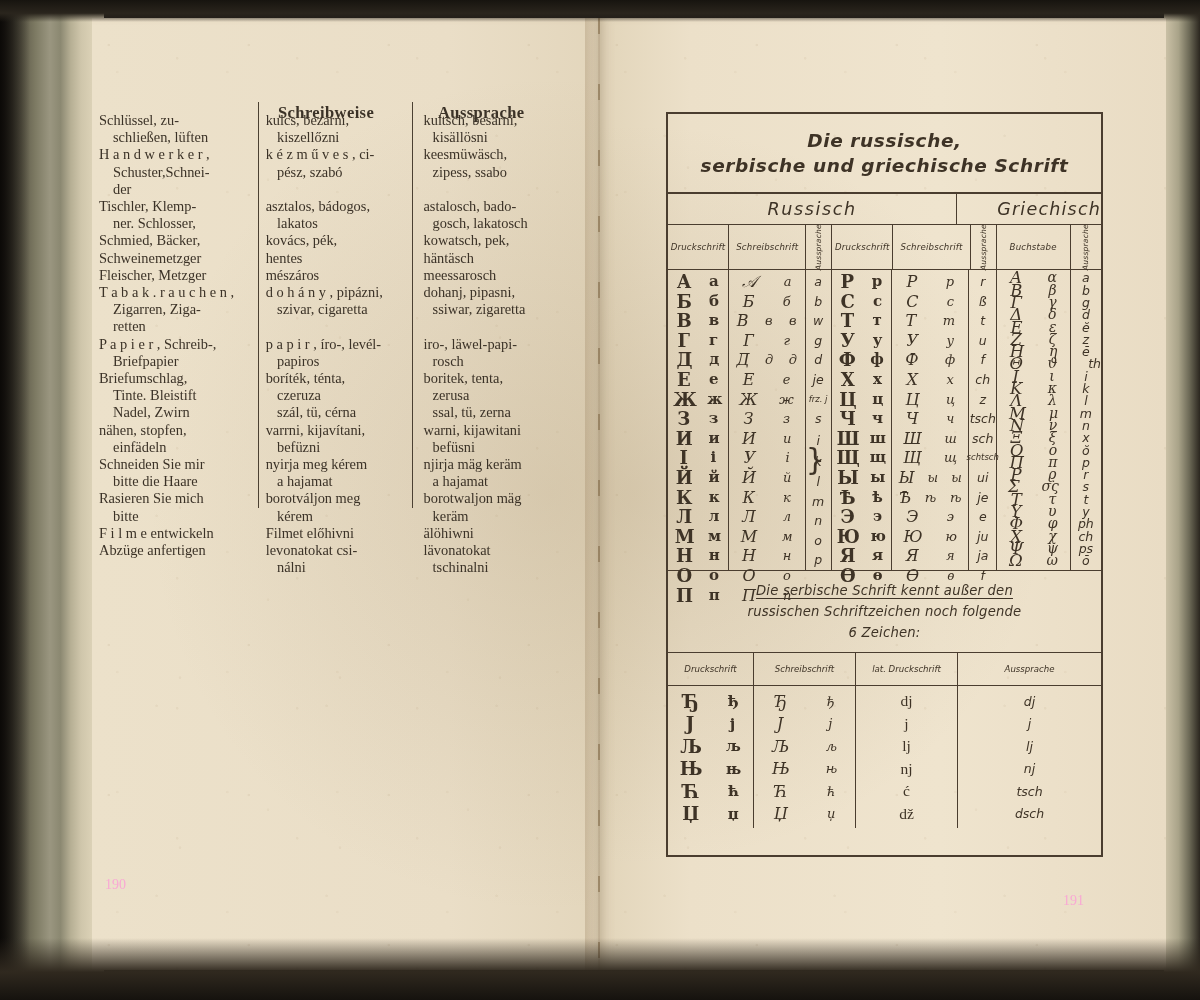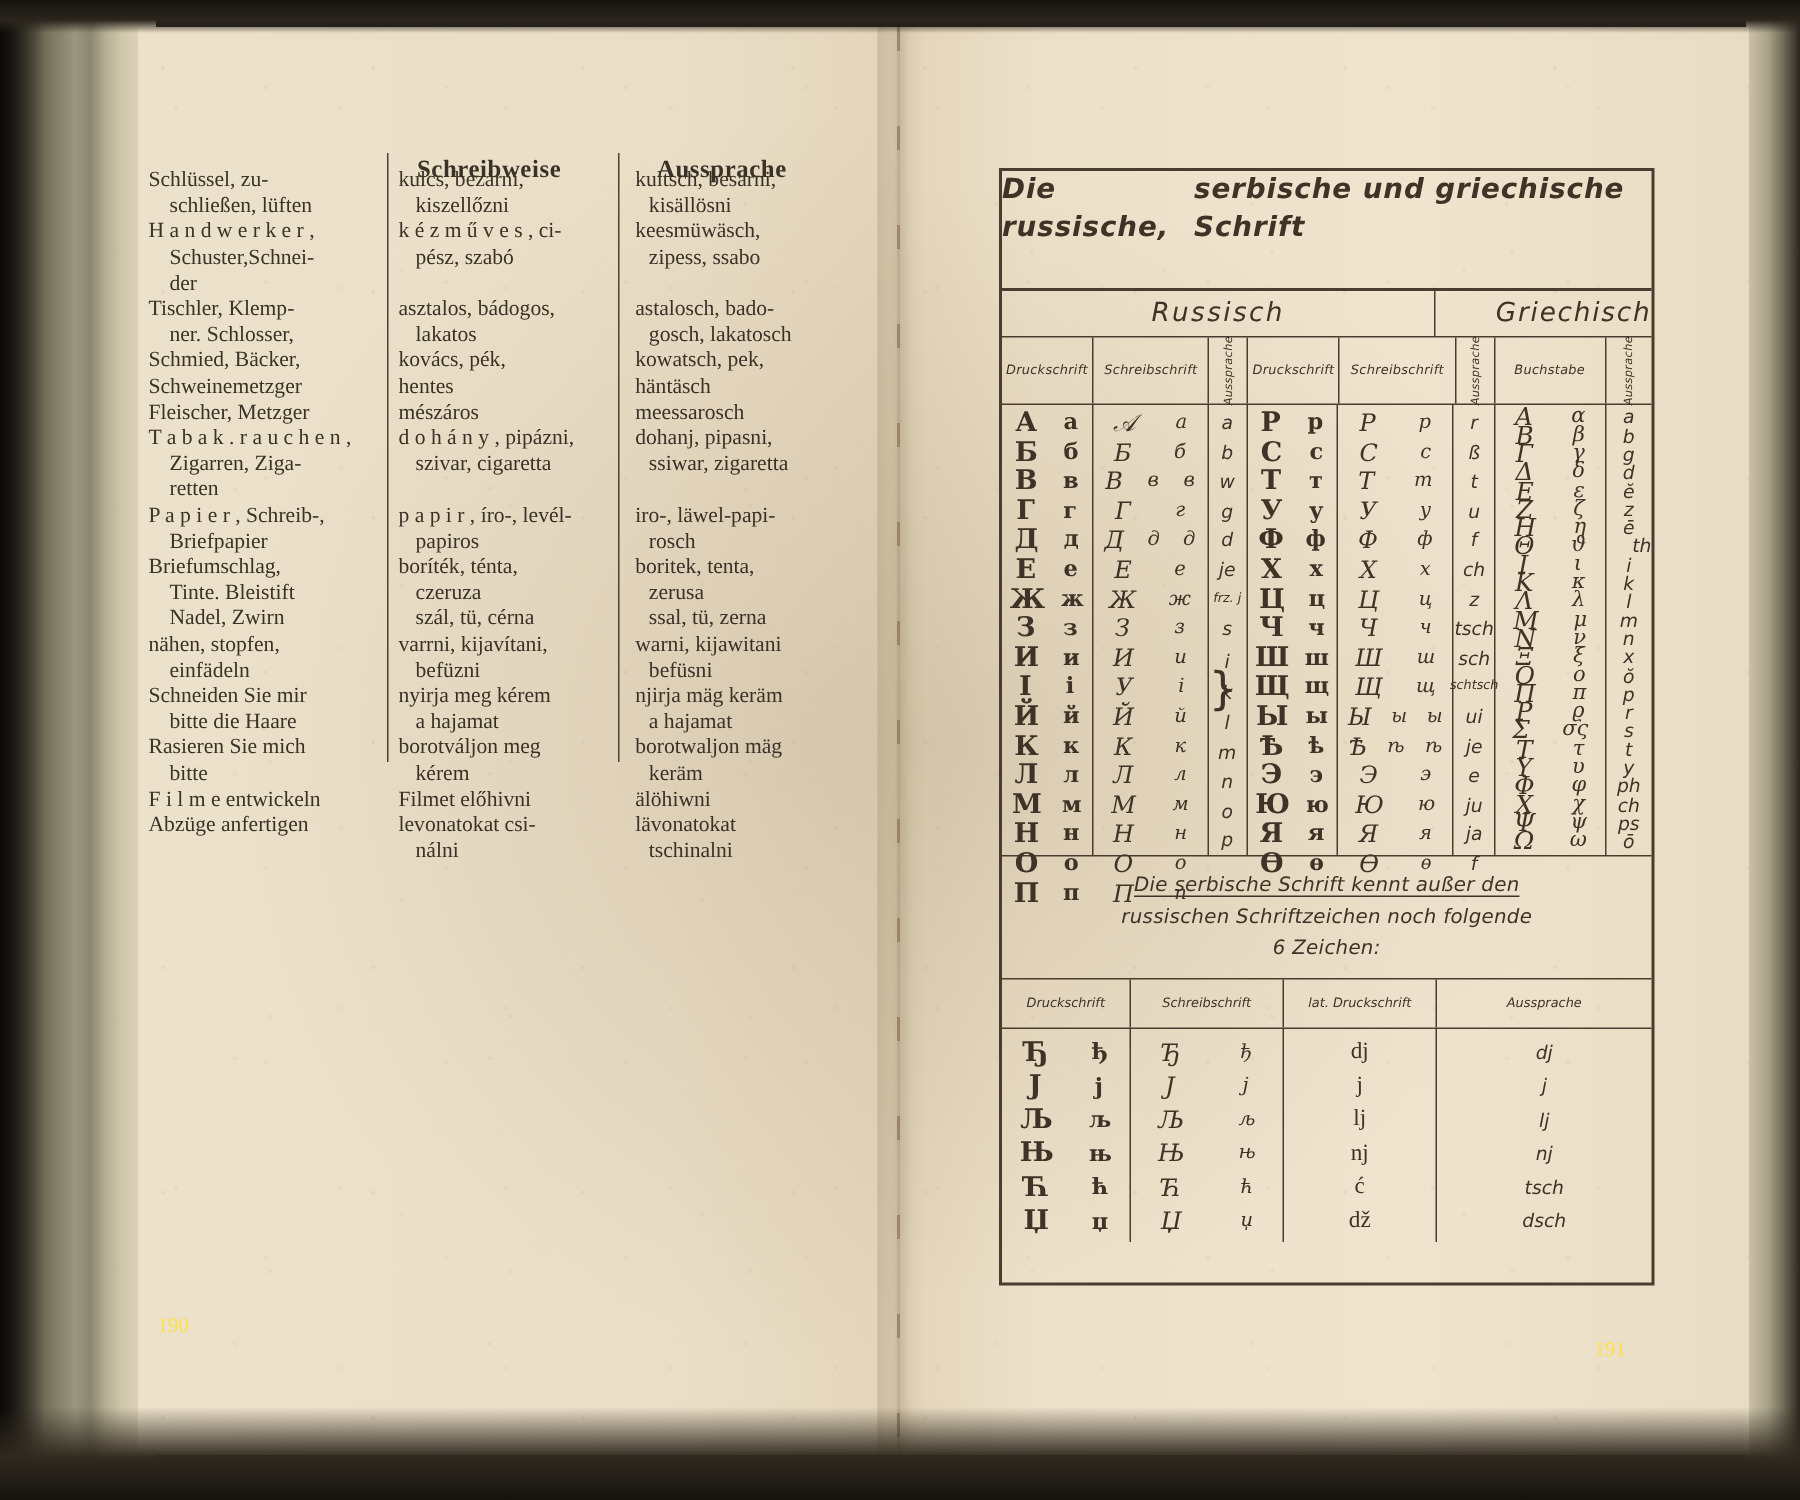--- a/index.html
+++ b/index.html
@@ -89,35 +89,35 @@
   .vrule.v1{left:166px;}
   .vrule.v2{left:320px;}
 
   .row{display:flex;width:489px;}
   .c{font-size:14.4px;line-height:17.2px;}
   .c1{width:160px;padding-right:2px;}
   .c2{width:153px;padding-left:8px;}
   .c3{width:168px;padding-left:8px;}
   .ind{padding-left:14px;display:block;}
 
-  .pgno{position:absolute;font-size:14px;color:#fde047;}
+  .pgno{position:absolute;font-size:14px;color:#f9a8d4;}
   .pgno-l{left:105px;top:877px;}
   .pgno-r{left:1063px;top:893px;}
 
   
   .frame{
     position:absolute;left:666px;top:112px;width:437px;height:745px;
     border:2.2px solid #4a3d2f;
     box-sizing:border-box;
     font-family:"DejaVu Sans", sans-serif;
     color:#3e3326;
   }
   .frame-title{
     height:78px;border-bottom:2.2px solid #4a3d2f;
-    display:flex;flex-direction:row;align-items:flex-start;justify-content:center;
+    display:flex;flex-direction:column;align-items:center;justify-content:center;
     font-style:italic;font-weight:bold;letter-spacing:.6px;
   }
   .frame-title .t1{font-size:18.5px;line-height:25px;}
   .frame-title .t2{font-size:18.5px;line-height:25px;}
 
   .grp-row{display:flex;height:30px;border-bottom:1.6px solid #4a3d2f;gap:40px;}
   .grp-rus{width:324px;border-right:1.6px solid #4a3d2f;
     display:flex;align-items:center;justify-content:center;
     font-style:italic;font-size:17.5px;letter-spacing:1.6px;}
   .grp-gre{flex:1;display:flex;align-items:center;justify-content:center;

